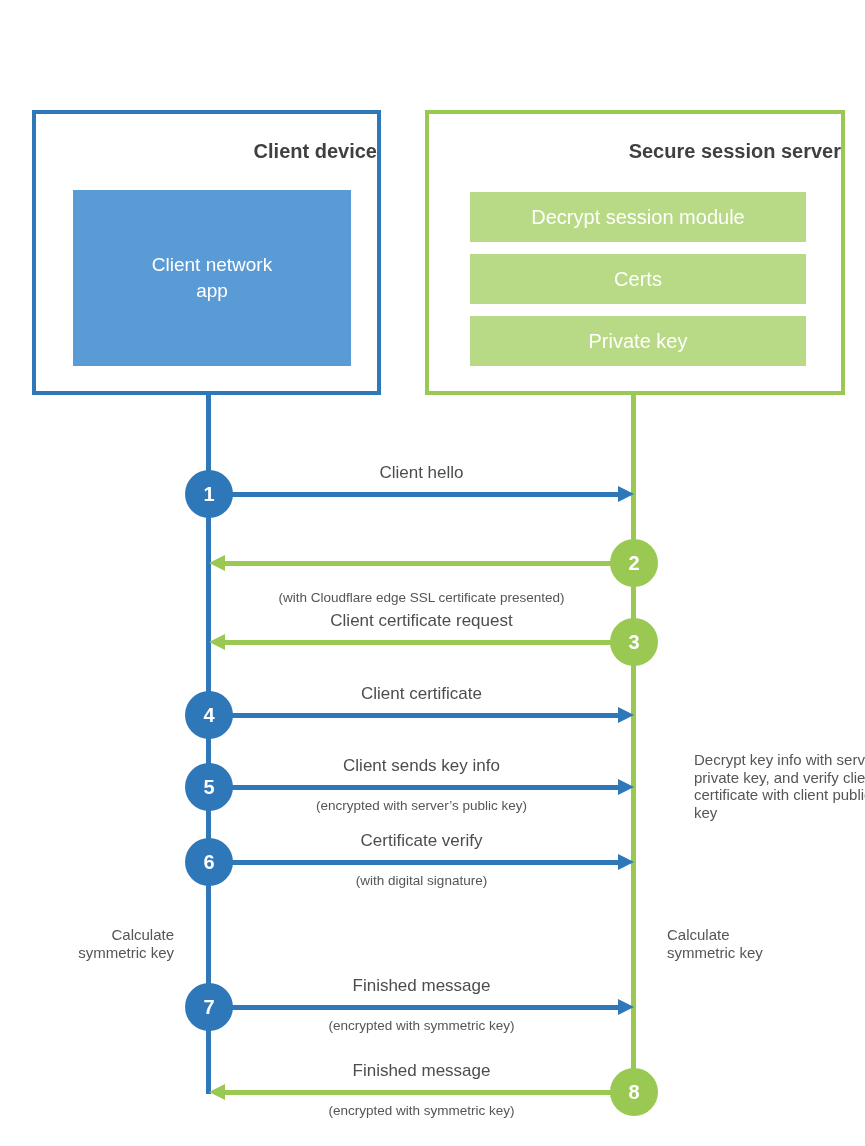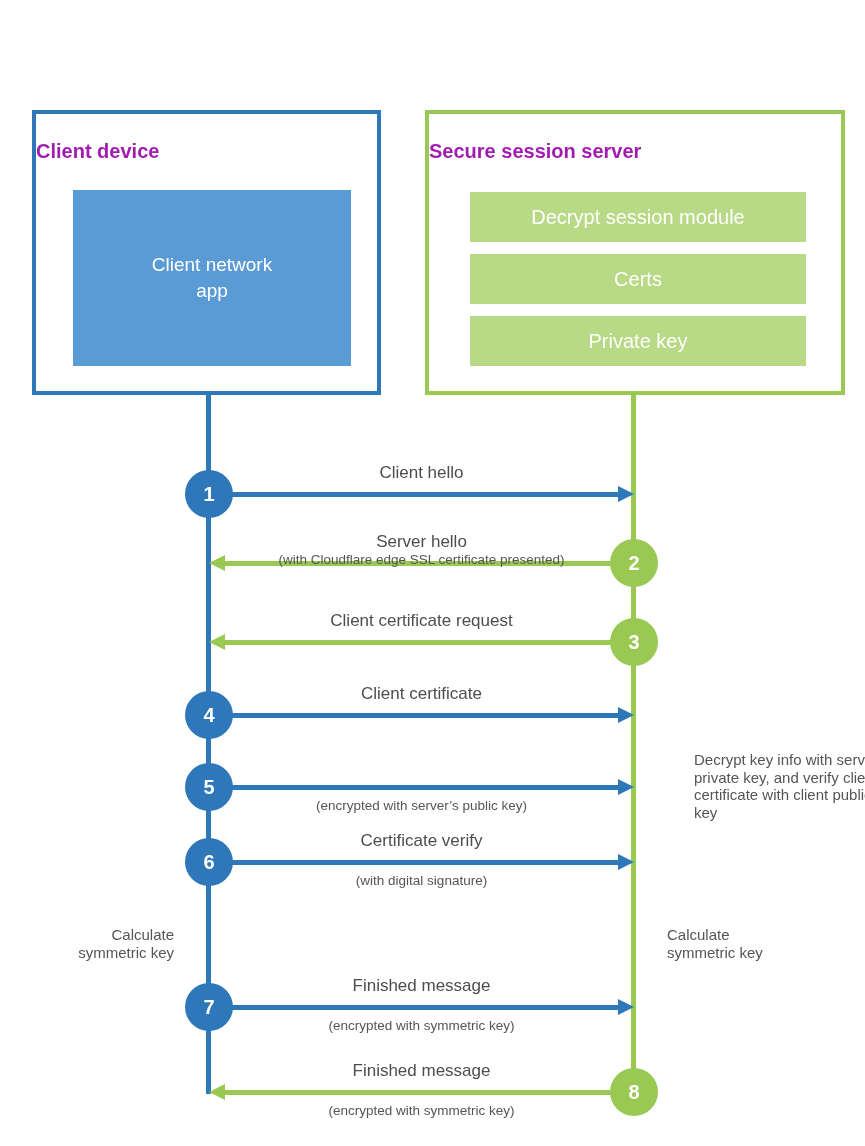--- a/index.html
+++ b/index.html
@@ -9,21 +9,21 @@
   }
   
   .page-title{
     position:absolute;left:29px;top:16px;font-size:28px;font-weight:300;
     color:#4d4d4d;letter-spacing:.2px;
   }
   
   .entity-box{position:absolute;top:110px;height:285px;box-sizing:border-box;background:#fff;}
   .client-box{left:32px;width:349px;border:4px solid var(--blue);}
   .server-box{left:425px;width:420px;border:4px solid var(--green);}
-  .entity-title{margin-top:26px;text-align:left;font-size:20px;font-weight:bold;color:#a21caf;}
+  .entity-title{margin-top:26px;text-align:right;font-size:20px;font-weight:bold;color:#404040;}
   .app-box{
     position:absolute;left:37px;top:76px;width:278px;height:176px;background:var(--blue_fill);
     display:flex;align-items:center;justify-content:center;text-align:center;
     color:#fff;font-size:19px;line-height:26px;white-space:pre-line;
   }
   .module-bar{
     position:absolute;left:41px;width:336px;height:50px;background:var(--green_fill);
     display:flex;align-items:center;justify-content:center;
     color:#fff;font-size:20px;
   }
@@ -86,42 +86,42 @@
   <div class="lifeline blue"></div>
   <div class="lifeline green"></div>
 
   <div class="lbl" style="top:462px">Client hello</div>
   <div class="arrow right blue" style="top:486px">
       <i class="shaft"></i>
       <i class="head"></i>
     </div>
   <div class="circle blue" style="top:470px">1</div>
 
-  <div class="lbl" style="top:531px">Server hello</div>
   <div class="arrow left green" style="top:555px">
       <i class="shaft"></i>
       <i class="head"></i>
     </div>
-  <div class="sub" style="top:551px">(with Cloudflare edge SSL certificate presented)</div>
+  <div class="sub" style="top:589px">(with Cloudflare edge SSL certificate presented)</div>
   <div class="circle green" style="top:539px">2</div>
 
   <div class="lbl" style="top:610px">Client certificate request</div>
   <div class="arrow left green" style="top:634px">
       <i class="shaft"></i>
       <i class="head"></i>
     </div>
   <div class="circle green" style="top:618px">3</div>
 
   <div class="lbl" style="top:683px">Client certificate</div>
   <div class="arrow right blue" style="top:707px">
       <i class="shaft"></i>
       <i class="head"></i>
     </div>
   <div class="circle blue" style="top:691px">4</div>
 
+  <div class="lbl" style="top:755px">Client sends key info</div>
   <div class="arrow right blue" style="top:779px">
       <i class="shaft"></i>
       <i class="head"></i>
     </div>
   <div class="sub" style="top:797px">(encrypted with server’s public key)</div>
   <div class="circle blue" style="top:763px">5</div>
 
   <div class="lbl" style="top:830px">Certificate verify</div>
   <div class="arrow right blue" style="top:854px">
       <i class="shaft"></i>

